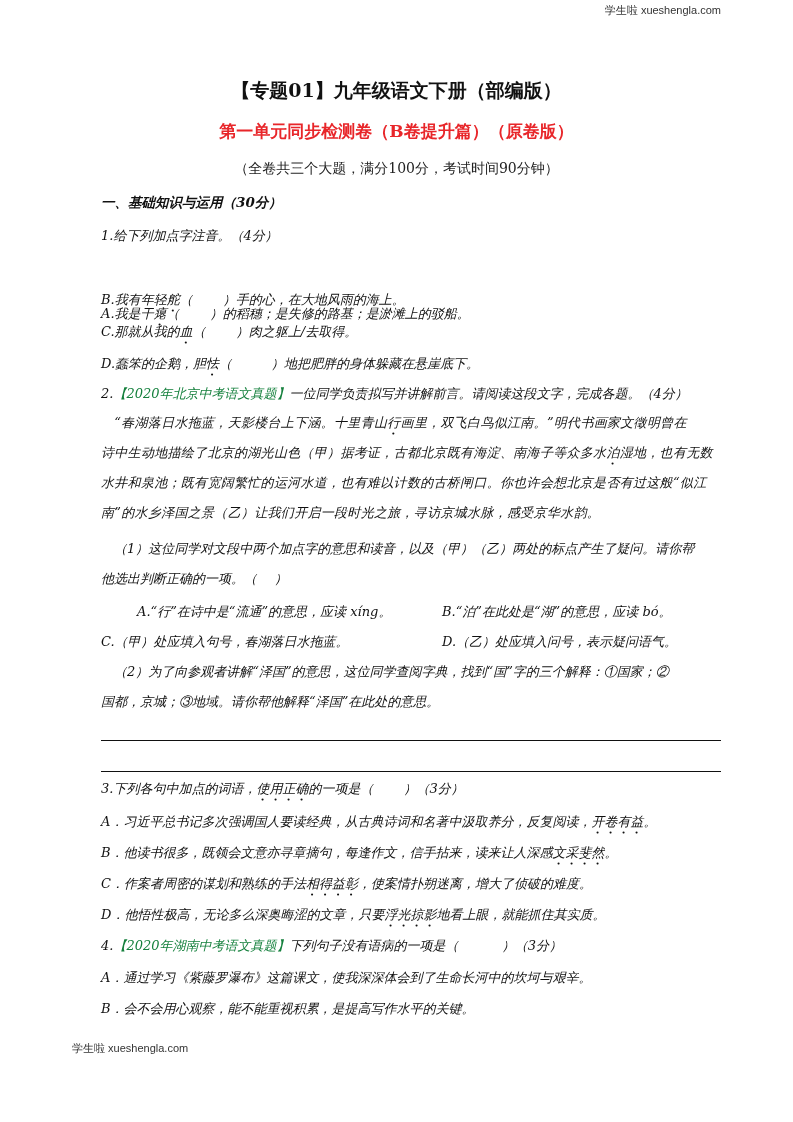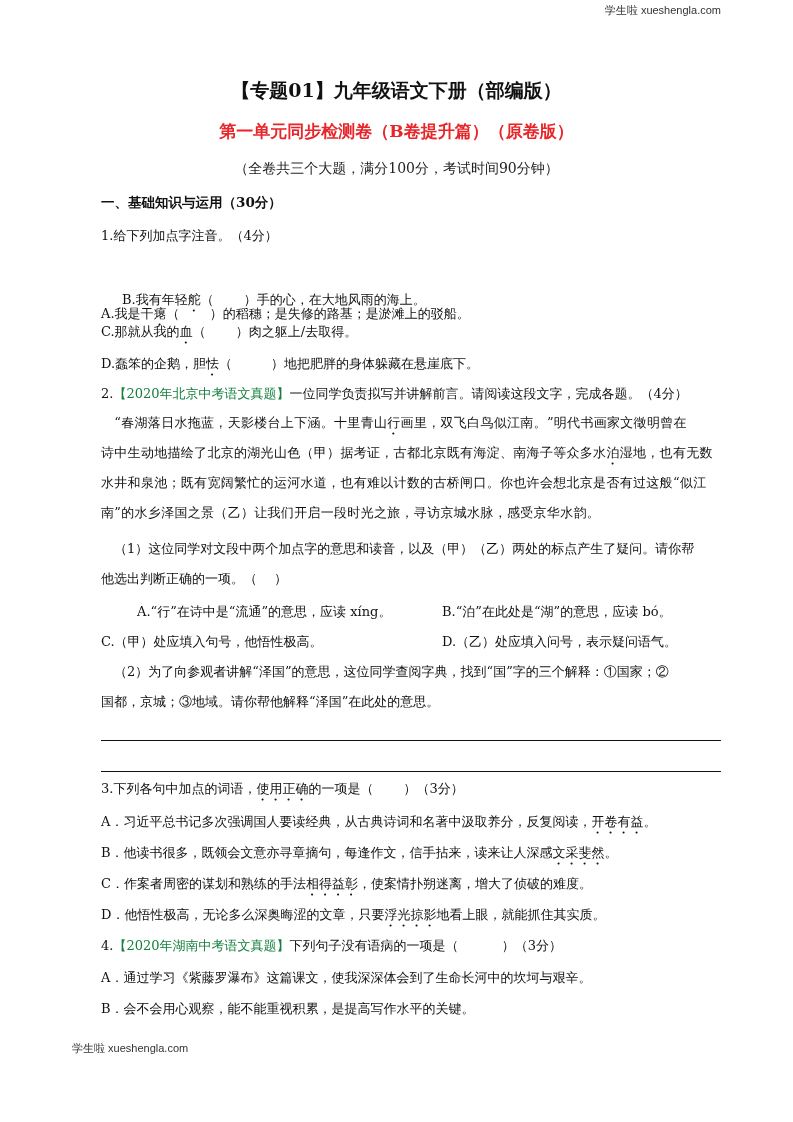--- a/index.html
+++ b/index.html
@@ -8,56 +8,56 @@
   .hdr { position: absolute; right: 72px; top: 3px; font-family: "Liberation Sans", "DejaVu Sans", sans-serif;
          font-size: 11px; color: #333; }
   .ftr { position: absolute; left: 72px; top: 1041px; font-family: "Liberation Sans", "DejaVu Sans", sans-serif;
          font-size: 11px; color: #333; }
   .title { position: absolute; left: 0; width: 793px; text-align: center; top: 78px;
            font-size: 19px; font-weight: bold; color: #111; }
   .subtitle { position: absolute; left: 0; width: 793px; text-align: center; top: 120px;
               font-size: 17px; font-weight: bold; color: #e8262a; }
   .info { position: absolute; left: 0; width: 793px; text-align: center; top: 160px;
           font-size: 14px; color: #222; }
-  .line { position: absolute; left: 101px; font-size: 13px; line-height: 18px; white-space: nowrap; color: #111; }
+  .line { position: absolute; left: 101px; font-size: 13px; line-height: 18px; white-space: nowrap; color: #111; font-style: italic; }
   .sec { font-weight: bold; font-size: 13.5px; left: 101px; }
   .red { color: #15803d; }
   .em { text-emphasis: dot; -webkit-text-emphasis: dot; text-emphasis-position: under; -webkit-text-emphasis-position: under; }
   .kai { font-family: "DejaVu Serif", serif; letter-spacing: 0.3px; }
   .rule { position: absolute; left: 101px; width: 620px; height: 0; border-top: 1.5px solid #111; }
   .opt2 { position: absolute; left: 442px; }
 </style>
 </head>
 <body>
 
 <div class="hdr">学生啦 xueshengla.com</div>
 
 <div class="title">【专题01】九年级语文下册（部编版）</div>
 <div class="subtitle">第一单元同步检测卷（B卷提升篇）（原卷版）</div>
 <div class="info">（全卷共三个大题，满分100分，考试时间90分钟）</div>
 
 <div class="line sec" style="top:193px;">一、基础知识与运用（30分）</div>
 
 <div class="line" style="top:227px;">1.给下列加点字注音。（4分）</div>
 <div class="line" style="top:259px;margin-top:46px;"><span>A.我是干</span><span class="em">瘪</span><span>（　　 ）的稻穗；是失修的路基；是淤滩上的驳船。</span></div>
-<div class="line" style="top:291px;margin-left:21px;"><span>B.我有年轻</span><span class="em">舵</span><span>（　　 ）手的心，在大地风雨的海上。</span></div>
+<div class="line" style="top:291px;"><span>B.我有年轻</span><span class="em">舵</span><span>（　　 ）手的心，在大地风雨的海上。</span></div>
 <div class="line" style="top:323px;"><span>C.那就从我的</span><span class="em">血</span><span>（　　 ）肉之躯上/去取得。</span></div>
 <div class="line" style="top:355px;"><span>D.蠢笨的企鹅，胆</span><span class="em">怯</span><span>（　　　）地把肥胖的身体躲藏在悬崖底下。</span></div>
 
 <div class="line" style="top:385px;"><span>2.</span><span class="red">【2020年北京中考语文真题】</span><span>一位同学负责拟写并讲解前言。请阅读这段文字，完成各题。（4分）</span></div>
 <div class="line kai" style="top:414px; left:101px;">　<span>“春湖落日水拖蓝，天影楼台上下涵。十里青山</span><span class="em">行</span><span>画里，双飞白鸟似江南。”明代书画家文徵明曾在</span></div>
 <div class="line kai" style="top:444px;"><span>诗中生动地描绘了北京的湖光山色（甲）据考证，古都北京既有海淀、南海子等众多水</span><span class="em">泊</span><span>湿地，也有无数</span></div>
 <div class="line kai" style="top:474px;">水井和泉池；既有宽阔繁忙的运河水道，也有难以计数的古桥闸口。你也许会想北京是否有过这般“似江</div>
 <div class="line kai" style="top:504px;">南”的水乡泽国之景（乙）让我们开启一段时光之旅，寻访京城水脉，感受京华水韵。</div>
 
 <div class="line" style="top:540px; left:101px;">　<span>（1）这位同学对文段中两个加点字的意思和读音，以及（甲）（乙）两处的标点产生了疑问。请你帮</span></div>
 <div class="line" style="top:570px;text-align:right;">他选出判断正确的一项。（　 ）</div>
 <div class="line" style="top:603px;margin-left:36px;">A.“行”在诗中是“流通”的意思，应读 xíng。</div>
 <div class="line opt2" style="top:603px;">B.“泊”在此处是“湖”的意思，应读 bó。</div>
-<div class="line" style="top:633px;">C.（甲）处应填入句号，他悟性极高。</div>
+<div class="line" style="top:633px;">C.（甲）处应填入句号，春湖落日水拖蓝。</div>
 <div class="line opt2" style="top:633px;">D.（乙）处应填入问号，表示疑问语气。</div>
 <div class="line" style="top:663px;">　<span>（2）为了向参观者讲解“泽国”的意思，这位同学查阅字典，找到“国”字的三个解释：①国家；②</span></div>
 <div class="line" style="top:693px;">国都，京城；③地域。请你帮他解释“泽国”在此处的意思。</div>
 
 <div class="rule" style="top:740px;"></div>
 <div class="rule" style="top:771px;"></div>
 
 <div class="line" style="top:780px;"><span>3.下列各句中加点的词语，</span><span class="em">使用正确</span><span>的一项是（　　 ）（3分）</span></div>
 <div class="line" style="top:813px;"><span>A．习近平总书记多次强调国人要读经典，从古典诗词和名著中汲取养分，反复阅读，</span><span class="em">开卷有益</span><span>。</span></div>
 <div class="line" style="top:844px;"><span>B．他读书很多，既领会文意亦寻章摘句，每逢作文，信手拈来，读来让人深感</span><span class="em">文采斐然</span><span>。</span></div>

